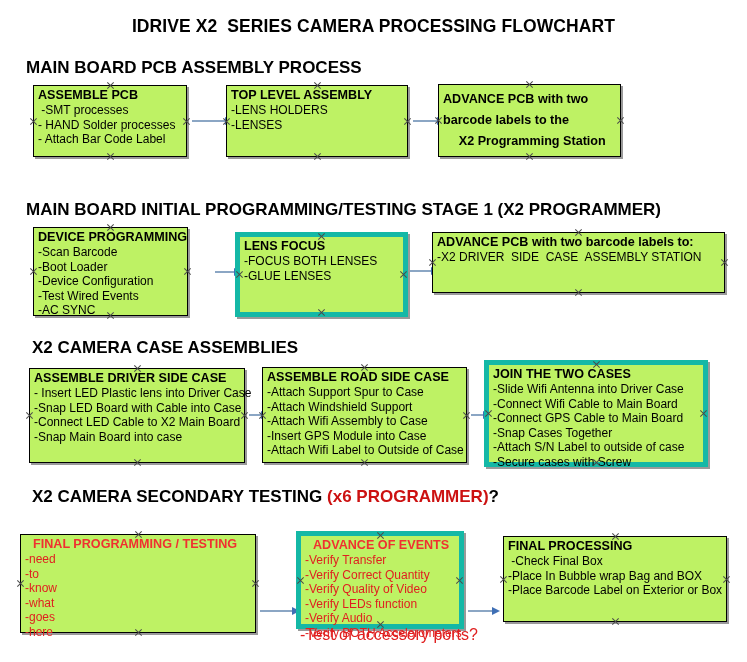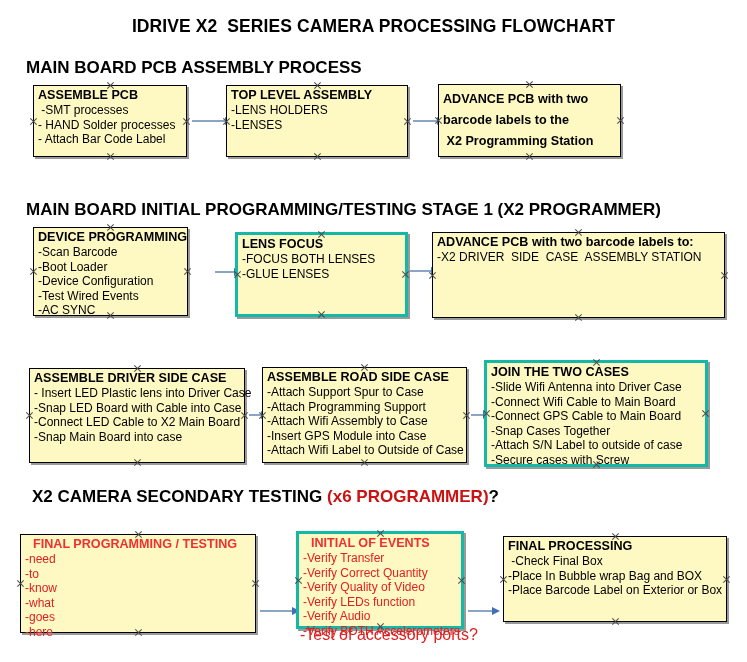--- a/index.html
+++ b/index.html
@@ -45,28 +45,28 @@
     white-space: pre;
     letter-spacing: 0px;
   }
   .section-heading .accent {
     color: #cc1111;
   }
 
   
   .pbox {
     position: absolute;
-    background: #fef9c3;
+    background: #bef264;
     border: 1px solid #000000;
     box-shadow: 2px 2px 0 0 #9a9a9a;
     box-sizing: border-box;
     overflow: visible;
   }
   .pbox.gray-frame {
-    border: 3px solid #14b8a6;
+    border: 5px solid #14b8a6;
     box-shadow: 2px 2px 0 0 #9a9a9a;
   }
   .pbox .inner {
     position: absolute;
     left: 4px;
     top: 2px;
     right: 2px;
   }
   .pbox .bx-title {
     font-size: 12.6px;
@@ -176,21 +176,21 @@
   </div>
 
   <div class="conn" style="left:413px; top:120px; width:25px;">
       <span class="head"></span>
     </div>
 
   <div class="pbox" style="left:438px; top:84px; width:183px; height:73px;">
     <div class="inner" style="top:4px;">
       <div class="bx-title" style="line-height:21px;">ADVANCE PCB with two</div>
       <div class="bx-title" style="line-height:21px;">barcode labels to the</div>
-      <div class="bx-title" style="line-height:21px;"> X2 Programming Station</div>
+      <div class="bx-title" style="line-height:21px;text-align:center;"> X2 Programming Station</div>
     </div>
     <span class="hx t"></span>
     <span class="hx b"></span>
     <span class="hx l"></span>
     <span class="hx r"></span>
   </div>
 
   <div class="section-heading" style="left:26px; top:200px;">MAIN BOARD INITIAL PROGRAMMING/TESTING STAGE 1 (X2 PROGRAMMER)</div>
 
   <div class="pbox" style="left:33px; top:227px; width:155px; height:89px;">
@@ -221,31 +221,32 @@
     <span class="hx t"></span>
     <span class="hx b"></span>
     <span class="hx l"></span>
     <span class="hx r"></span>
   </div>
 
   <div class="conn" style="left:410px; top:270px; width:22px;">
       <span class="head"></span>
     </div>
 
-  <div class="pbox" style="left:432px; top:232px; width:293px; height:86px;">
+  <div class="pbox" style="left:432px; top:232px; width:293px; height:61px;">
     <div class="inner">
       <div class="bx-title">ADVANCE PCB with two barcode labels to:</div>
       <div class="bx-line">-X2 DRIVER  SIDE  CASE  ASSEMBLY STATION</div>
     </div>
     <span class="hx t"></span>
     <span class="hx b"></span>
     <span class="hx l"></span>
     <span class="hx r"></span>
   </div>
 
+  <div class="section-heading" style="left:32px; top:338px;">X2 CAMERA CASE ASSEMBLIES</div>
 
   <div class="pbox" style="left:29px; top:368px; width:216px; height:95px;">
     <div class="inner">
       <div class="bx-title">ASSEMBLE DRIVER SIDE CASE</div>
       <div class="bx-line">- Insert LED Plastic lens into Driver Case</div>
       <div class="bx-line">-Snap LED Board with Cable into Case</div>
       <div class="bx-line">-Connect LED Cable to X2 Main Board</div>
       <div class="bx-line">-Snap Main Board into case</div>
     </div>
     <span class="hx t"></span>
@@ -255,21 +256,21 @@
   </div>
 
   <div class="conn" style="left:249px; top:414px; width:13px;">
       <span class="head"></span>
     </div>
 
   <div class="pbox" style="left:262px; top:367px; width:205px; height:96px;">
     <div class="inner">
       <div class="bx-title">ASSEMBLE ROAD SIDE CASE</div>
       <div class="bx-line">-Attach Support Spur to Case</div>
-      <div class="bx-line">-Attach Programming Support</div>
+      <div class="bx-line">-Attach Windshield Support</div>
       <div class="bx-line">-Attach Wifi Assembly to Case</div>
       <div class="bx-line">-Insert GPS Module into Case</div>
       <div class="bx-line">-Attach Wifi Label to Outside of Case</div>
     </div>
     <span class="hx t"></span>
     <span class="hx b"></span>
     <span class="hx l"></span>
     <span class="hx r"></span>
   </div>
 
@@ -310,21 +311,21 @@
     <span class="hx l"></span>
     <span class="hx r"></span>
   </div>
 
   <div class="conn" style="left:260px; top:610px; width:33px;">
       <span class="head"></span>
     </div>
 
   <div class="pbox gray-frame red" style="left:296px; top:531px; width:168px; height:98px;">
     <div class="inner">
-      <div class="bx-title">INITIAL OF EVENTS</div>
+      <div class="bx-title">ADVANCE OF EVENTS</div>
       <div class="bx-line">-Verify Transfer</div>
       <div class="bx-line">-Verify Correct Quantity</div>
       <div class="bx-line">-Verify Quality of Video</div>
       <div class="bx-line">-Verify LEDs function</div>
       <div class="bx-line">-Verify Audio</div>
       <div class="bx-line">-Verify BOTH Accelerometers</div>
     </div>
     <span class="hx t"></span>
     <span class="hx b"></span>
     <span class="hx l"></span>

